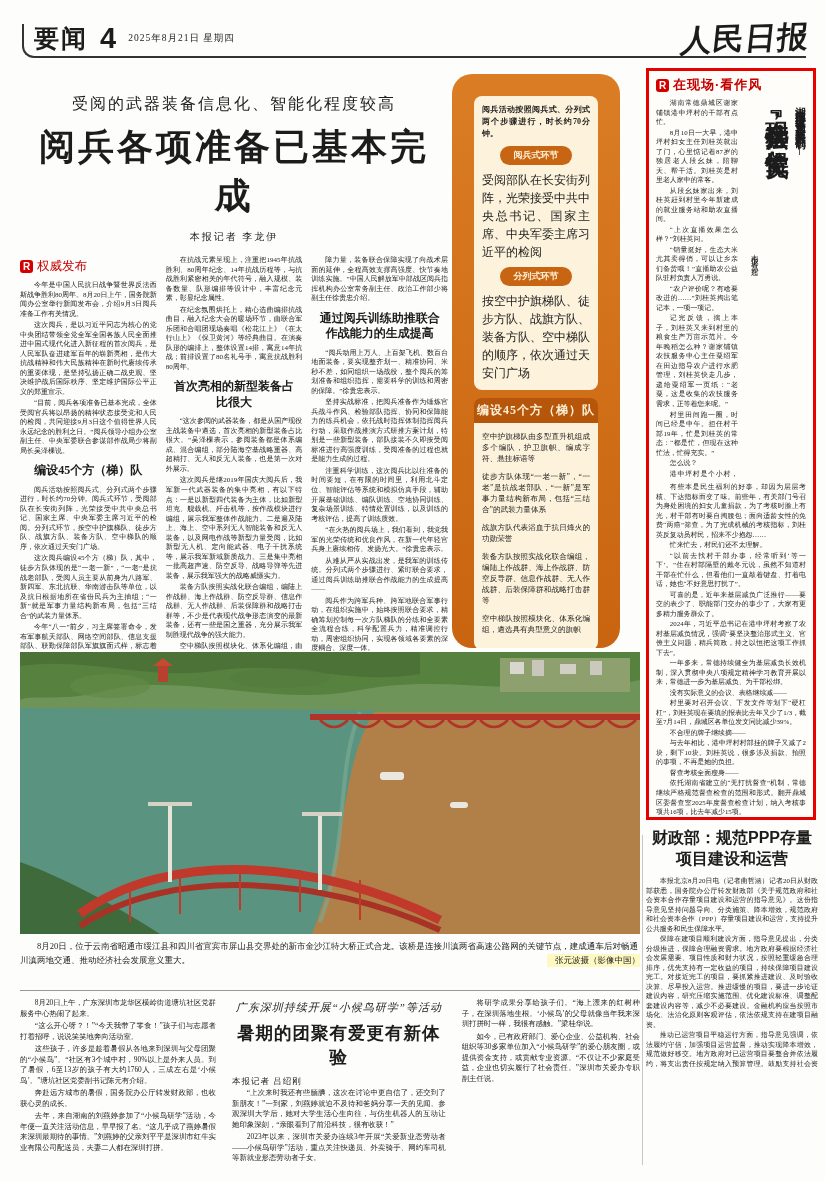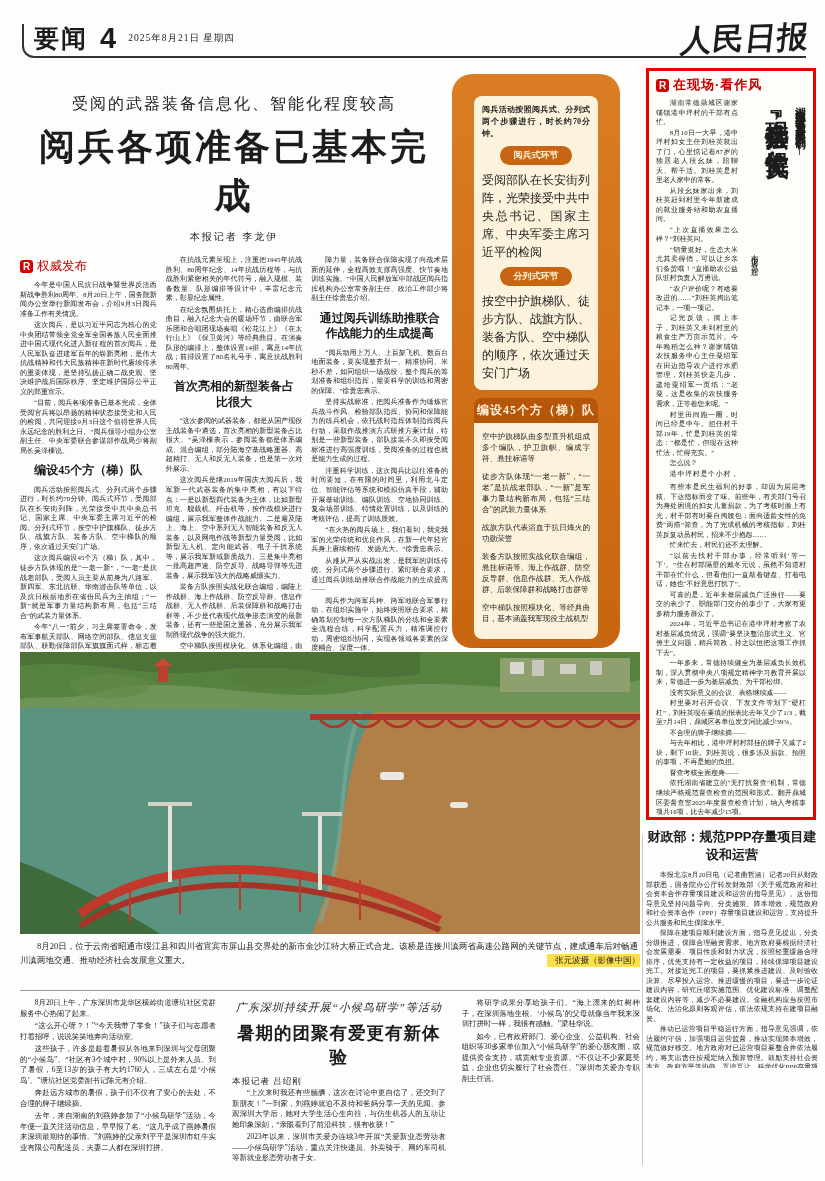--- a/index.html
+++ b/index.html
@@ -47,21 +47,21 @@
   .obox.attached{border-radius:0 0 8px 8px;}
   .formations p{font-size:7.6px;line-height:1.45;text-align:justify;margin:0 0 7px 0;text-indent:0;}
   .meanings p{background:#c2410c;color:#fdf0d5;font-size:8.2px;font-weight:bold;text-align:center;
     border-radius:9px;padding:4px 2px;margin:0 0 7px 0;}
 
   
   .photo{position:absolute;left:20px;top:652px;width:620px;height:282px;overflow:hidden;background:#6b8f5d;}
   .caption{position:absolute;left:20px;top:940px;width:620px;font-size:8.5px;line-height:1.6;
     text-align:justify;padding-right:2px;}
   .caption .cap-text{display:block;text-indent:2em;}
-  .cap-credit{position:absolute;right:0;bottom:0;background:#fde047;padding-left:8px;font-size:8.5px;}
+  .cap-credit{position:absolute;right:0;bottom:0;background:#fef9c3;padding-left:8px;font-size:8.5px;}
   .divider{position:absolute;left:20px;top:990px;width:620px;border-top:1px solid #9a9a9a;}
 
   
   .holiday{position:absolute;left:20px;top:998px;width:620px;height:176px;display:flex;gap:16px;overflow:hidden;}
   .holiday .hcol{overflow:hidden;}
   .holiday .hcol p{margin:0 0 2px 0;font-size:7.4px;line-height:1.42;text-align:justify;text-indent:2em;}
   .h-kicker{font-size:11px;text-align:center;letter-spacing:1px;margin:2px 0 6px 0;font-style:italic;}
   .h-headline{font-size:17.5px;font-weight:900;text-align:center;letter-spacing:1px;
     font-family:"Liberation Sans",sans-serif;}
   .h-byline{font-size:8.5px;text-align:left;margin:7px 0 0 0;letter-spacing:1px;}
@@ -78,21 +78,21 @@
   .scene-vertical{flex:1;writing-mode:vertical-rl;padding-left:2px;overflow:hidden;}
   .scene-kicker{font-size:10.5px;font-weight:bold;letter-spacing:2px;line-height:1.2;}
   .scene-title{font-size:23px;font-weight:900;letter-spacing:1px;margin:4px 4px 0 6px;
     font-family:"Liberation Sans",sans-serif;line-height:1.05;}
   .scene-byline{font-size:7.5px;margin-top:150px;letter-spacing:2px;}
   .scene-body-b{height:348px;margin-top:4px;overflow:hidden;}
 
   
   .vrule{position:absolute;left:642px;top:835px;height:330px;border-left:1px solid #c7c7c7;}
   .ppp{position:absolute;left:646px;top:828px;width:172px;height:240px;overflow:hidden;}
-  .ppp-headline{font-size:13px;font-weight:900;text-align:center;margin:0 0 6px 0;
+  .ppp-headline{font-size:16px;font-weight:900;text-align:center;margin:0 0 6px 0;
     font-family:"Liberation Sans",sans-serif;}
   .ppp p{margin:0 0 1px 0;font-size:6.9px;line-height:1.38;text-align:justify;text-indent:2em;}
 
   
   .credits{position:absolute;left:646px;top:1078px;width:172px;height:84px;background:#faeedd;
     display:flex;flex-direction:column;justify-content:center;align-items:center;border-radius:2px;}
   .credits p{margin:0;font-size:9px;line-height:1.75;letter-spacing:1px;}
 </style>
 </head>
 <body>
@@ -169,22 +169,22 @@
       <div class="pill" data-name="stage-pill-1">阅兵式环节</div>
       <p class="stage-desc" data-name="stage-desc-1">受阅部队在长安街列阵，光荣接受中共中央总书记、国家主席、中央军委主席习近平的检阅</p>
       <div class="pill" data-name="stage-pill-2">分列式环节</div>
       <p class="stage-desc" data-name="stage-desc-2">按空中护旗梯队、徒步方队、战旗方队、装备方队、空中梯队的顺序，依次通过天安门广场</p>
     </div>
     <div class="obox-title" data-name="formations-title">编设45个方（梯）队</div>
     <div class="obox attached formations" data-name="formations-list">
         <p data-name="paragraph">空中护旗梯队由多型直升机组成多个编队，护卫旗帜、编成字符、悬挂标语等</p>
         <p data-name="paragraph">徒步方队体现“一老一新”，“一老”是抗战老部队，“一新”是军事力量结构新布局，包括“三结合”的武装力量体系</p>
         <p data-name="paragraph">战旗方队代表浴血于抗日烽火的功勋荣誉</p>
-        <p data-name="paragraph">装备方队按照实战化联合编组，悬挂标语等、海上作战群、防空反导群、信息作战群、无人作战群、后装保障群和战略打击群等</p>
-        <p data-name="paragraph">空中梯队按照模块化、等经典曲目，基本涵盖我军现役主战机型</p>
+        <p data-name="paragraph">装备方队按照实战化联合编组，编陆上作战群、海上作战群、防空反导群、信息作战群、无人作战群、后装保障群和战略打击群等</p>
+        <p data-name="paragraph">空中梯队按照模块化、体系化编组，遴选具有典型意义的旗帜</p>
       </div>
     <div class="obox-title" data-name="meaning-title">阅兵内涵意蕴</div>
     <div class="obox attached meanings" data-name="meaning-list">
         <p data-name="paragraph">宣示军队听党指挥的坚定信念</p>
         <p data-name="paragraph">凸显纪念抗战胜利的鲜明主题</p>
         <p data-name="paragraph">展示军兵种结构的崭新布局</p>
         <p data-name="paragraph">体现能打胜仗的实力底气</p>
       </div>
   </div>
 
@@ -240,21 +240,21 @@
     <span class="cap-text" data-name="photo-caption-text">8月20日，位于云南省昭通市绥江县和四川省宜宾市屏山县交界处的新市金沙江特大桥正式合龙。该桥是连接川滇两省高速公路网的关键节点，建成通车后对畅通川滇两地交通、推动经济社会发展意义重大。</span>
     <span class="cap-credit" data-name="photo-credit">张元波摄（影像中国）</span>
   </div>
   <div class="divider" data-name="section-divider"></div>
 
   <div class="holiday" data-name="holiday-article">
     <div class="hcol" style="width:200px" data-name="holiday-column-1">
         <p data-name="paragraph">8月20日上午，广东深圳市龙华区横岭街道塘坑社区党群服务中心热闹了起来。</p>
         <p data-name="paragraph">“这么开心呀？！”“今天我带了零食！”孩子们与志愿者打着招呼，说说笑笑地奔向活动室。</p>
         <p data-name="paragraph">这些孩子，许多是趁着暑假从各地来到深圳与父母团聚的“小候鸟”。“社区有3个城中村，90%以上是外来人员。到了暑假，6至13岁的孩子有大约1760人，三成左右是‘小候鸟’。”塘坑社区党委副书记陈元有介绍。</p>
-        <p data-name="paragraph">奔赴远方城市的暑假，孩子们不仅有了安心的去处，不合理的牌子继续摘。</p>
+        <p data-name="paragraph">奔赴远方城市的暑假，国务院办公厅转发财政部，也收获心灵的成长。</p>
         <p data-name="paragraph">去年，来自湖南的刘燕婷参加了“小候鸟研学”活动，今年便一直关注活动信息，早早报了名。“这几乎成了燕婷暑假来深圳最期待的事情。”刘燕婷的父亲刘平平是深圳市红牛实业有限公司配送员，夫妻二人都在深圳打拼。</p>
       </div>
     <div class="hcol" style="width:218px" data-name="holiday-column-2">
       <div class="h-kicker" data-name="holiday-kicker">广东深圳持续开展“小候鸟研学”等活动</div>
       <div class="h-headline" data-name="holiday-headline">暑期的团聚有爱更有新体验</div>
       <div class="h-byline" data-name="holiday-byline">本报记者 吕绍刚</div>
       <div data-name="holiday-column-2-text">
           <p data-name="paragraph">“上次来时我还有些腼腆，这次在讨论中更自信了，还交到了新朋友！”一到家，刘燕婷就迫不及待和爸妈分享一天的见闻。参观深圳大学后，她对大学生活心生向往，与仿生机器人的互动让她印象深刻，“亲眼看到了前沿科技，很有收获！”</p>
           <p data-name="paragraph">2023年以来，深圳市关爱办连续3年开展“关爱新业态劳动者——小候鸟研学”活动，重点关注快递员、外卖骑手、网约车司机等新就业形态劳动者子女。</p>
         </div>

